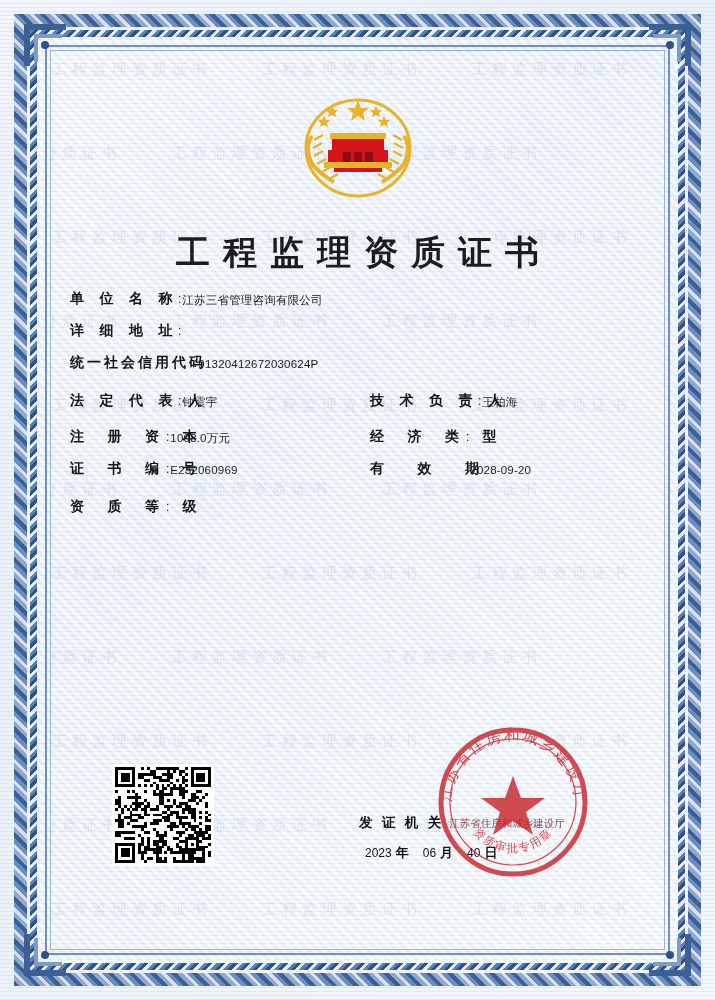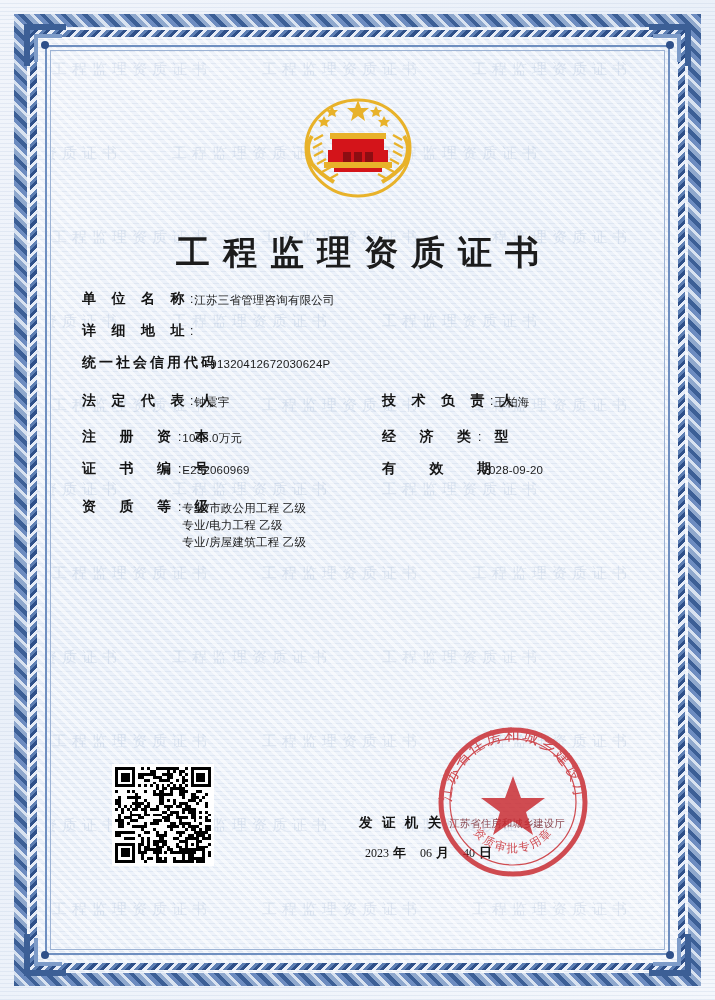--- a/index.html
+++ b/index.html
@@ -141,21 +141,20 @@
     text-indent: 13px;
   }
 
   .fields {
     position: absolute;
     top: 238px;
     left: 18px;
     right: 10px;
     font-size: 13px;
     color: #16181c;
-    margin-left: 12px;
   }
 
   .row {
     display: flex;
     align-items: flex-start;
     margin-bottom: 14px;
     min-height: 18px;
   }
   .row.two-col > .cell {
     display: flex;
@@ -236,21 +235,21 @@
   }
   .date-row {
     display: flex;
     align-items: baseline;
     font-size: 13px;
     font-family: "Liberation Serif", "DejaVu Serif", serif;
     color: #141414;
     margin-left: 2px;
   }
   .date-row .num {
-    font-family: Liberation Serif, serif;
+    font-family: Liberation Sans, sans-serif;
     font-size: 12px;
     padding: 0 4px;
   }
   .date-row .unit { font-weight: bold; padding-right: 10px; }
 
   .seal {
     position: absolute;
     right: 66px;
     bottom: 62px;
     width: 168px;
@@ -436,25 +435,20 @@
         <div class="cell cell-right">
           <span class="label w4">有 效 期</span>
           <span class="colon">:</span>
           <span class="value">2028-09-20</span>
         </div>
       </div>
 
       <div class="row" style="margin-top:20px;">
         <span class="label w5b">资 质 等 级</span>
         <span class="colon">:</span>
-        <span class="value multi">
-          <span>专业/市政公用工程 乙级</span><br>
-          <span>专业/电力工程 乙级</span><br>
-          <span>专业/房屋建筑工程 乙级</span>
-        </span>
       </div>
 
     </div>
 
     <div class="qr">
       <svg width="96" height="96" viewBox="0 0 33 33" shape-rendering="crispEdges" id="qr-svg">
         <rect width="33" height="33" fill="#ffffff"></rect>
       <rect x="0" y="0" width="1" height="1" fill="#000"></rect>
           <rect x="1" y="0" width="1" height="1" fill="#000"></rect>
           <rect x="2" y="0" width="1" height="1" fill="#000"></rect>

